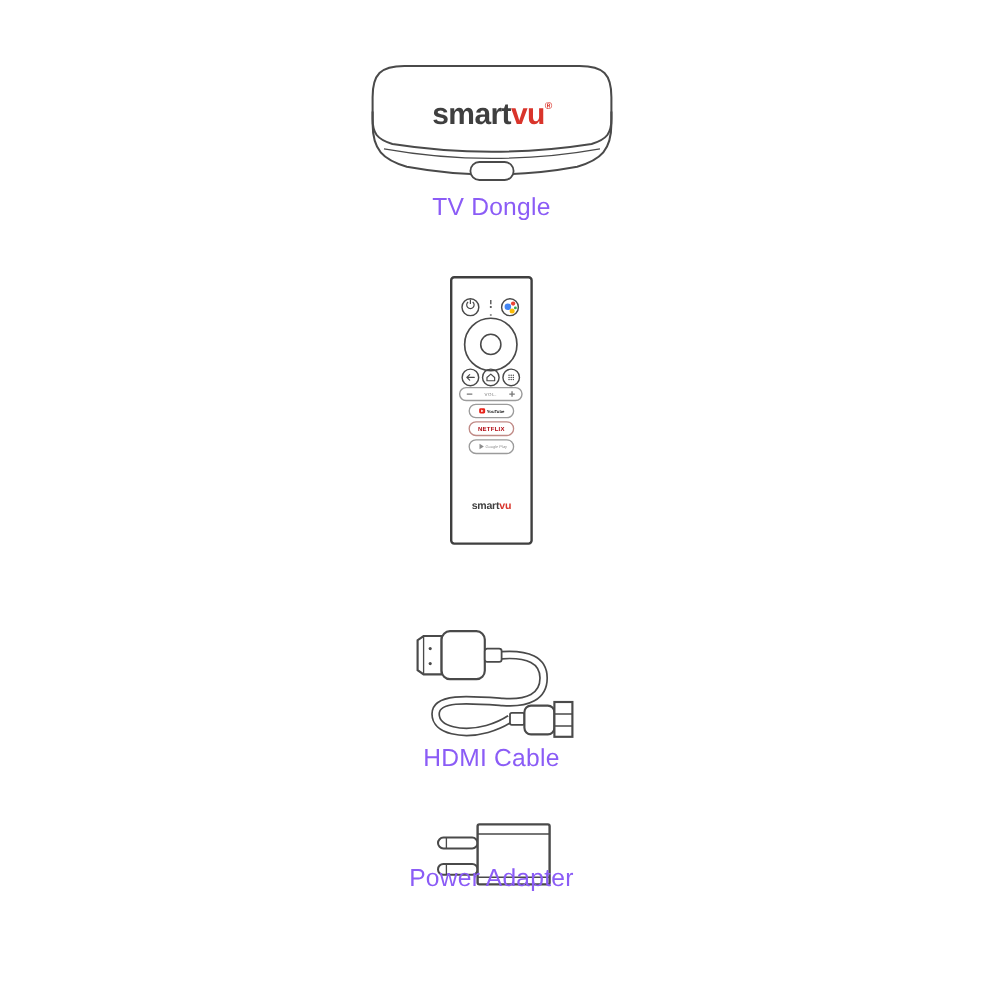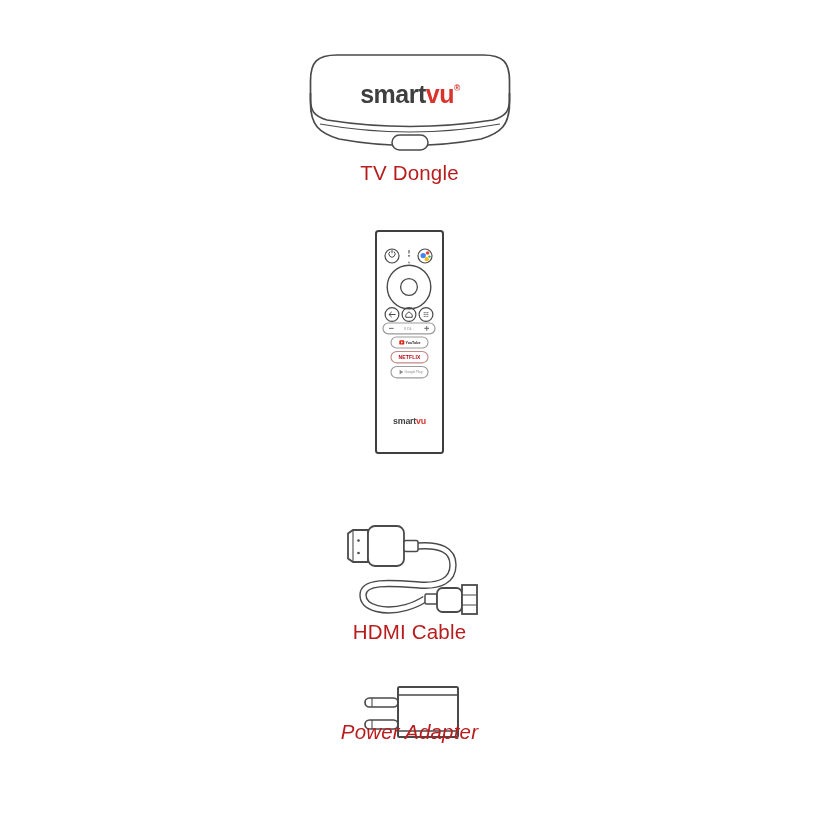--- a/index.html
+++ b/index.html
@@ -3,26 +3,26 @@
 <meta charset="utf-8">
 <style>
   html,body{margin:0;padding:0;}
   body{font-family:"Liberation Sans",sans-serif;}
   #canvas{
     position:relative;width:819px;height:758px;background:#ffffff;overflow:hidden;
   }
   figure{margin:0;position:absolute;}
   .caption{
     position:absolute;left:0;width:819px;text-align:center;
-    color:#b91c1c;font-size:20.5px;line-height:1.1;letter-spacing:0.2px;
+    color:#8b5cf6;font-size:20.5px;line-height:1.1;letter-spacing:0.2px;
   }
   .cap-tv{top:162px;}
   .cap-remote{top:456px;}
   .cap-hdmi{top:621px;}
-  .cap-power{top:721px;font-style:italic;}
+  .cap-power{top:721px;}
   svg text{font-family:"Liberation Sans",sans-serif;}
 </style>
 </head>
 <body>
 
 <div id="canvas">
 
   <figure style="left:307px;top:53px;">
     <svg width="206" height="104" viewBox="0 0 206 104">
       <g fill="none" stroke="#4a4a4a" stroke-width="1.7">

